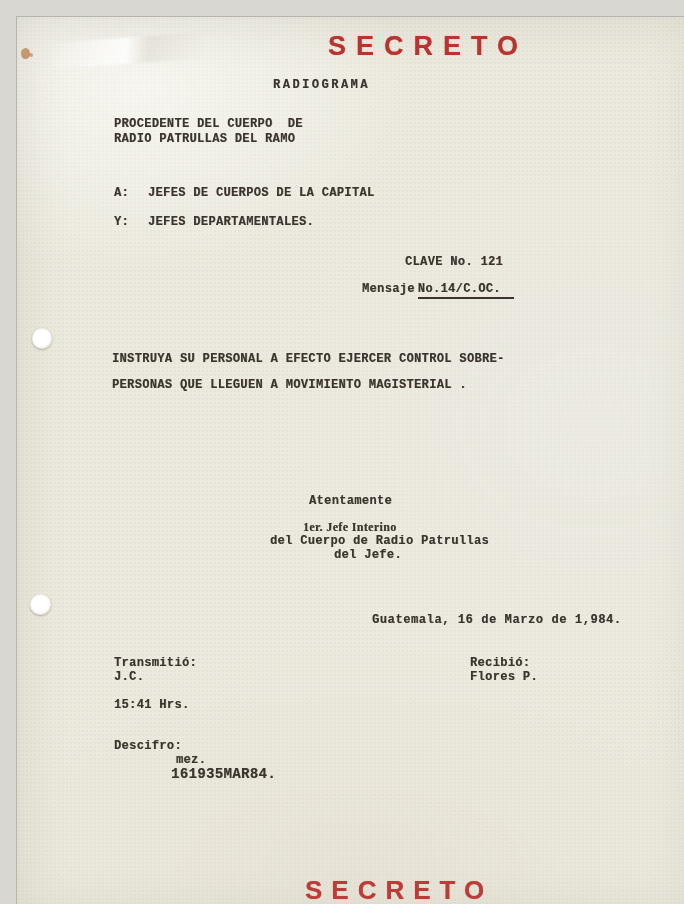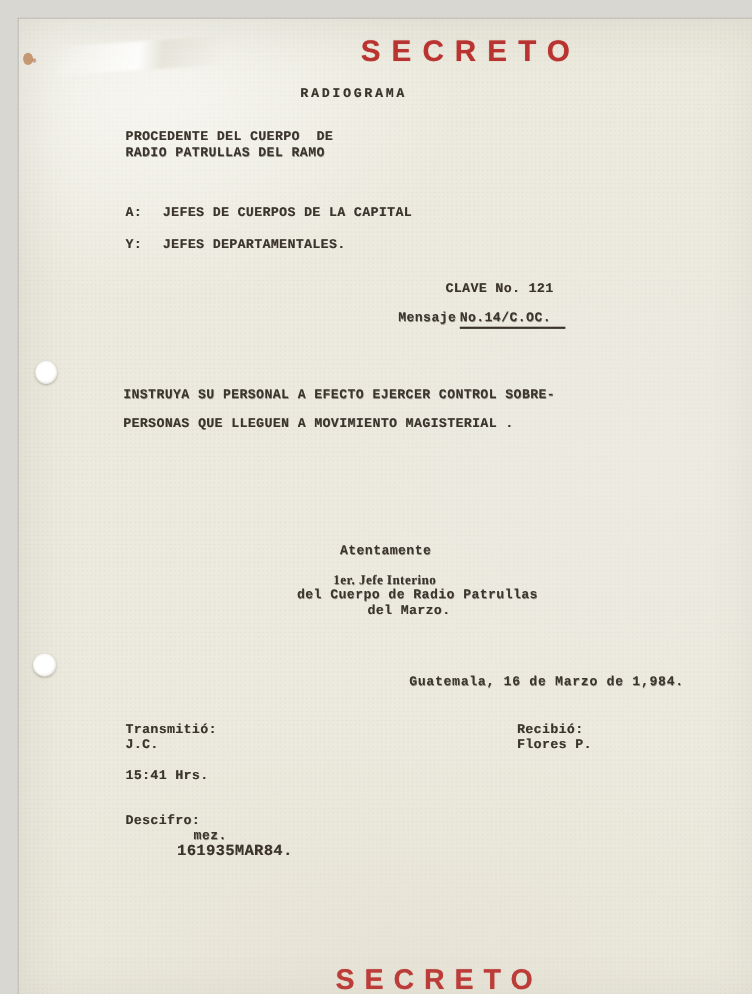--- a/index.html
+++ b/index.html
@@ -104,29 +104,29 @@
 
   <div class="t" style="left:388px; top:238px;">CLAVE No. 121</div>
   <div class="t" style="left:345px; top:265px;"><span>Mensaje</span><span class="u">No.14/C.OC.</span></div>
 
   <div class="t" style="left:95px; top:335px;">INSTRUYA SU PERSONAL A EFECTO EJERCER CONTROL SOBRE-</div>
   <div class="t" style="left:95px; top:361px;">PERSONAS QUE LLEGUEN A MOVIMIENTO MAGISTERIAL .</div>
 
   <div class="t" style="left:292px; top:477px;">Atentamente</div>
   <div class="t" style="left:286px; top:503px;font-family:Liberation Serif, serif;">1er. Jefe Interino</div>
   <div class="t" style="left:253px; top:517px;">del Cuerpo de Radio Patrullas</div>
-  <div class="t" style="left:317px; top:531px;">del Marzo.</div>
+  <div class="t" style="left:317px; top:531px;">del Jefe.</div>
 
   <div class="t" style="left:355px; top:596px; letter-spacing:0.6px;">Guatemala, 16 de Marzo de 1,984.</div>
 
   <div class="t" style="left:97px; top:639px;">Transmitió:</div>
   <div class="t" style="left:97px; top:653px;">J.C.</div>
   <div class="t" style="left:453px; top:639px;">Recibió:</div>
   <div class="t" style="left:453px; top:653px;">Flores P.</div>
   <div class="t" style="left:97px; top:681px;">15:41 Hrs.</div>
 
   <div class="t" style="left:97px; top:722px;">Descifro:</div>
   <div class="t" style="left:159px; top:736px;">mez.</div>
-  <div class="t" style="left:144px; top:750px; font-size:14px;">161935MAR84.</div>
+  <div class="t" style="left:154px; top:750px; font-size:14px;">161935MAR84.</div>
 
   <div class="stamp stamp-bottom">SECRETO</div>
 
 </div>
 
 </body></html>

